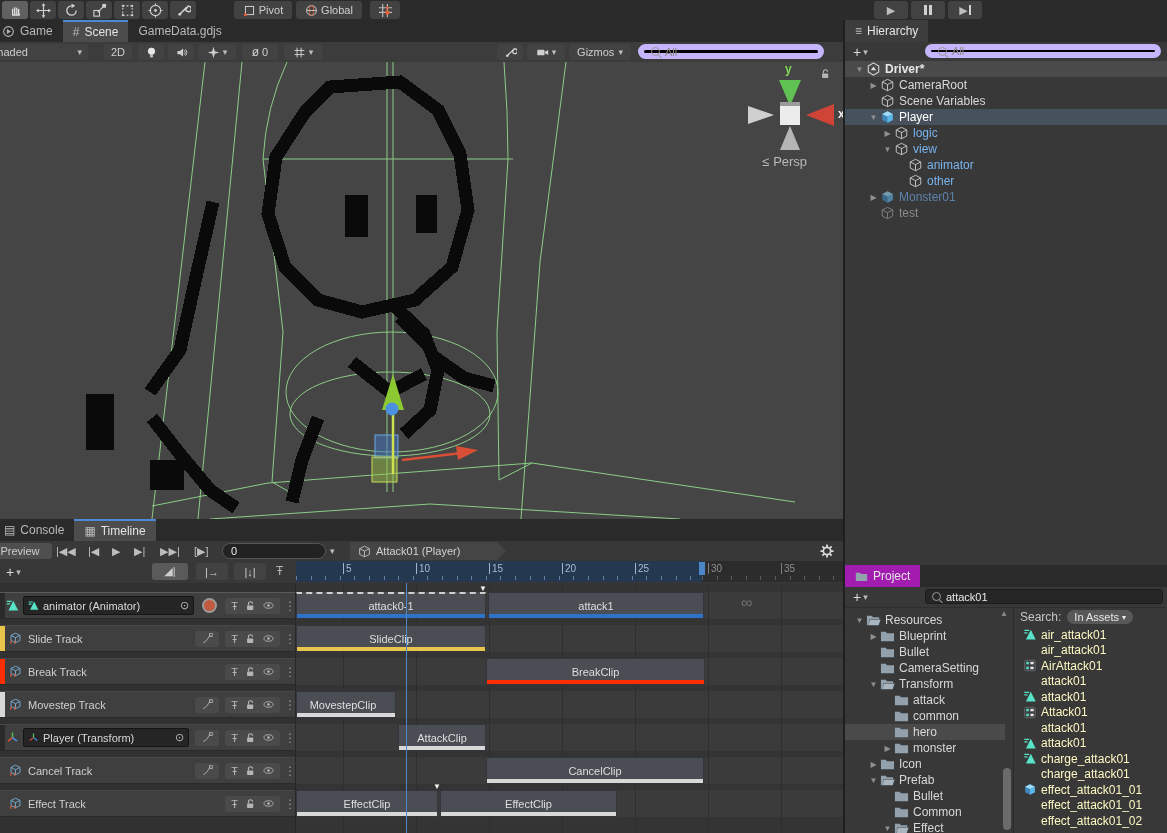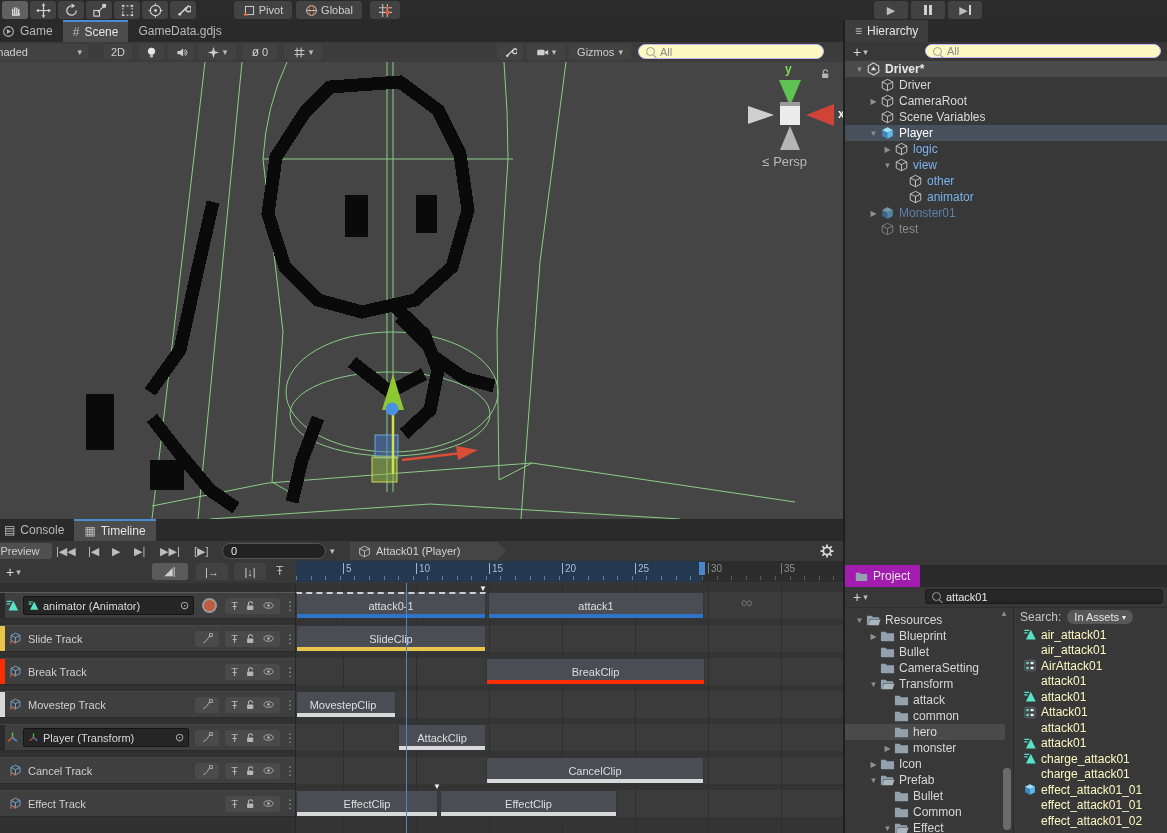--- a/index.html
+++ b/index.html
@@ -11,21 +11,21 @@
   .sel{background:#606060}
   svg.i{width:15px;height:15px;flex:none}
   svg.i12{width:13px;height:13px;flex:none}
   svg.i10{width:11px;height:11px;flex:none}
   .glyph{color:#bdbdbd}
   
   .tabbar{background:#2a2a2a;border-bottom:1px solid #1f1f1f;display:flex;align-items:stretch}
   .tab{display:flex;align-items:center;gap:5px;padding:0 10px;color:#b9b9b9;font-size:12px}
   .tab.active{background:#4c4c4c;color:#e4e4e4;border-top:2px solid #4b8bd4}
   
-  .search{background:#fef9c3;border:1px solid #c4b5fd;border-radius:9px;display:flex;align-items:center;gap:5px;padding:0 7px;color:#8a8a8a}
+  .search{background:#000000;border:6px solid #c4b5fd;border-radius:9px;display:flex;align-items:center;gap:5px;padding:0 7px;color:#8a8a8a}
   .mag{width:7px;height:7px;border:1px solid #9a9a9a;border-radius:50%;position:relative;flex:none}
   .mag:after{content:"";position:absolute;width:4px;height:1px;background:#9a9a9a;transform:rotate(45deg);right:-3px;bottom:-2px}
   
   .hrow{height:16px;display:flex;align-items:center;font-size:12px;color:#d8d8d8;white-space:nowrap;overflow:hidden}
   .tw{width:13px;font-size:8px;color:#8f8f8f;text-align:center;flex:none}
   .hic{width:15px;height:14px;flex:none;margin-right:4px}
   .blue{color:#7ab3ec}.dimblue{color:#5d82ab}.dis{color:#8a8a8a}
   .prow{height:15.5px;display:flex;align-items:center;font-size:12px;color:#fef9c3;white-space:nowrap;overflow:hidden;padding-left:8px}
   .prow .hic{width:14px;height:13px}
   
@@ -695,27 +695,20 @@
 </div>
 <div class="abs" style="left:845px;top:61px;width:322px;height:180px">
   <div class="hrow" style="background:#4a4a4a;padding-left:8px;font-weight:bold;color:#e8e8e8">
     <span class="tw">▼</span>
     <svg class="hic">
         <use href="#s-unity"></use>
       </svg>
     <span>Driver*</span>
   </div>
   <div class="hrow" style="padding-left:22px">
-      <span class="tw"></span>
-      <svg class="hic">
-        <use href="#s-cube"></use>
-      </svg>
-      <span>Driver</span>
-    </div>
-  <div class="hrow" style="padding-left:22px">
       <span class="tw">▶</span>
       <svg class="hic">
         <use href="#s-cube"></use>
       </svg>
       <span>CameraRoot</span>
     </div>
   <div class="hrow" style="padding-left:22px">
       <span class="tw"></span>
       <svg class="hic">
         <use href="#s-cube"></use>
@@ -741,28 +734,28 @@
       <svg class="hic">
         <use href="#s-cube"></use>
       </svg>
       <span>view</span>
     </div>
   <div class="hrow blue" style="padding-left:50px">
       <span class="tw"></span>
       <svg class="hic">
         <use href="#s-cube"></use>
       </svg>
+      <span>animator</span>
+    </div>
+  <div class="hrow blue" style="padding-left:50px">
+      <span class="tw"></span>
+      <svg class="hic">
+        <use href="#s-cube"></use>
+      </svg>
       <span>other</span>
-    </div>
-  <div class="hrow blue" style="padding-left:50px">
-      <span class="tw"></span>
-      <svg class="hic">
-        <use href="#s-cube"></use>
-      </svg>
-      <span>animator</span>
     </div>
   <div class="hrow dimblue" style="padding-left:22px">
       <span class="tw">▶</span>
       <svg class="hic" style="opacity:.6">
         <use href="#s-cube-blue"></use>
       </svg>
       <span>Monster01</span>
     </div>
   <div class="hrow dis" style="padding-left:22px">
       <span class="tw"></span>

